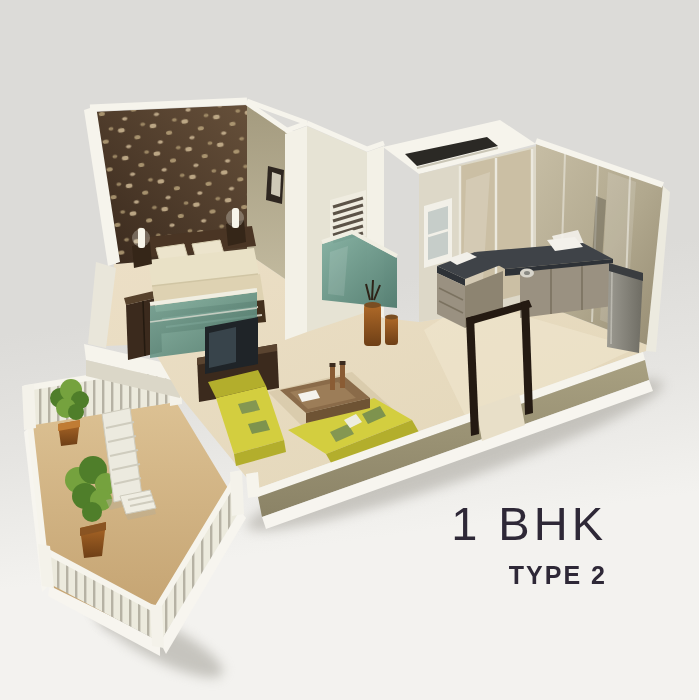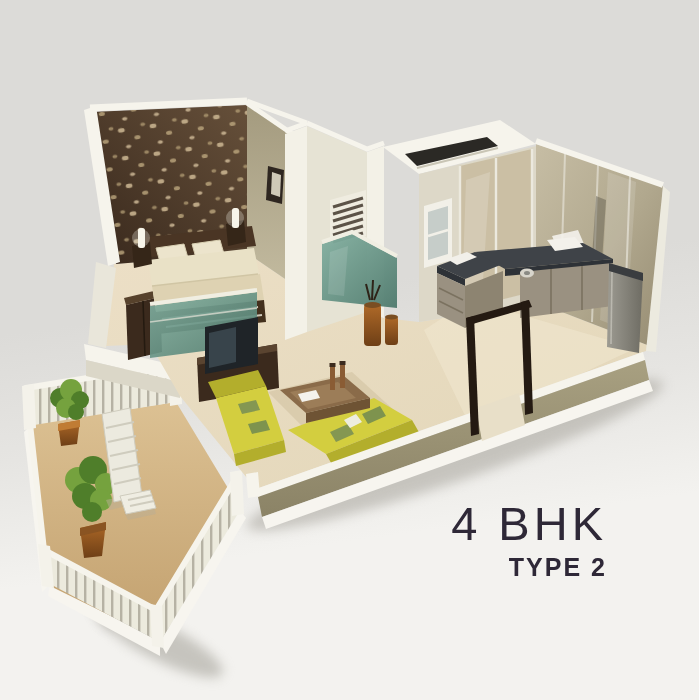--- a/index.html
+++ b/index.html
@@ -2,21 +2,21 @@
 <html style="--bg-top: #dcdbd8; --bg-bottom: #f3f2ef; --text: #2e2837; --accent-wall: #4d382b; --accent-dot: #c7b28e; --olive-wall: #aaa286; --white-wall: #f3f1e7; --parapet: #f6f4ec; --floor: #e8dfc8; --balcony-floor: #d5b787; --counter: #3f4348; --cabinet-wood: #9a9181; --dark-wood: #3b2a1d; --sofa: #d3ce3f; --sofa-dark: #b3ae2c; --cushion: #849752; --table-wood: #8a6b49; --glass-teal: #6e9b8e; --plant: #75a23e; --plant-dark: #4f7e2a; --pot: #a86226; --door-frame: #241a12; --railing-slat: #b6b2a4;"><head>
 <meta charset="utf-8">
 <style>
   html,body{margin:0;padding:0;}
   body{width:699px;height:700px;overflow:hidden;font-family:"Liberation Sans","DejaVu Sans",sans-serif;}
   .stage{position:relative;width:699px;height:700px;
     background:linear-gradient(172deg,var(--bg-top) 0%,var(--bg-top) 42%,#e6e5e2 58%,var(--bg-bottom) 74%,var(--bg-bottom) 100%);}
   svg{position:absolute;left:0;top:0;}
   .title-block{position:absolute;right:92px;top:500px;text-align:right;color:var(--text);}
   .t1{font-size:47px;font-weight:400;letter-spacing:4px;line-height:1.0;}
-  .t2{font-size:25px;font-weight:bold;letter-spacing:2px;line-height:1.1;margin-top:7px;}
+  .t2{font-size:25px;font-weight:bold;letter-spacing:2px;line-height:1.1;margin-top:15px;}
 
   
   .accent{fill:url(#gAccent);} .olivewall{fill:url(#gOlive);}
   .whitewall{fill:#f3f1e7;} .shadewall{fill:#e6e3d4;}
   .parapet{fill:var(--parapet);} .floor{fill:url(#gFloor);}
   .balfloor{fill:url(#gBalcony);} .counter{fill:var(--counter);}
   .wood{fill:var(--cabinet-wood);} .darkwood{fill:var(--dark-wood);}
   .sofa{fill:var(--sofa);} .sofadark{fill:var(--sofa-dark);}
   .teal{fill:url(#gTeal);} .plant{fill:var(--plant);} .plantd{fill:var(--plant-dark);}
   .door{fill:var(--door-frame);} .frontwall{fill:url(#gFront);}
@@ -317,16 +317,16 @@
   </g>
 
   <g>
     <polygon points="466,318 529,300 532,307 469,325" class="door"></polygon>
     <polygon points="466,318 474,316 479,434 471,436" class="door"></polygon>
     <polygon points="521,302 529,300 533,413 525,415" class="door"></polygon>
   </g>
 </svg>
 
   <div class="title-block">
-    <div class="t1">4 BHK</div>
+    <div class="t1">1 BHK</div>
     <div class="t2">TYPE 2</div>
   </div>
 </div>
 
 </body></html>

